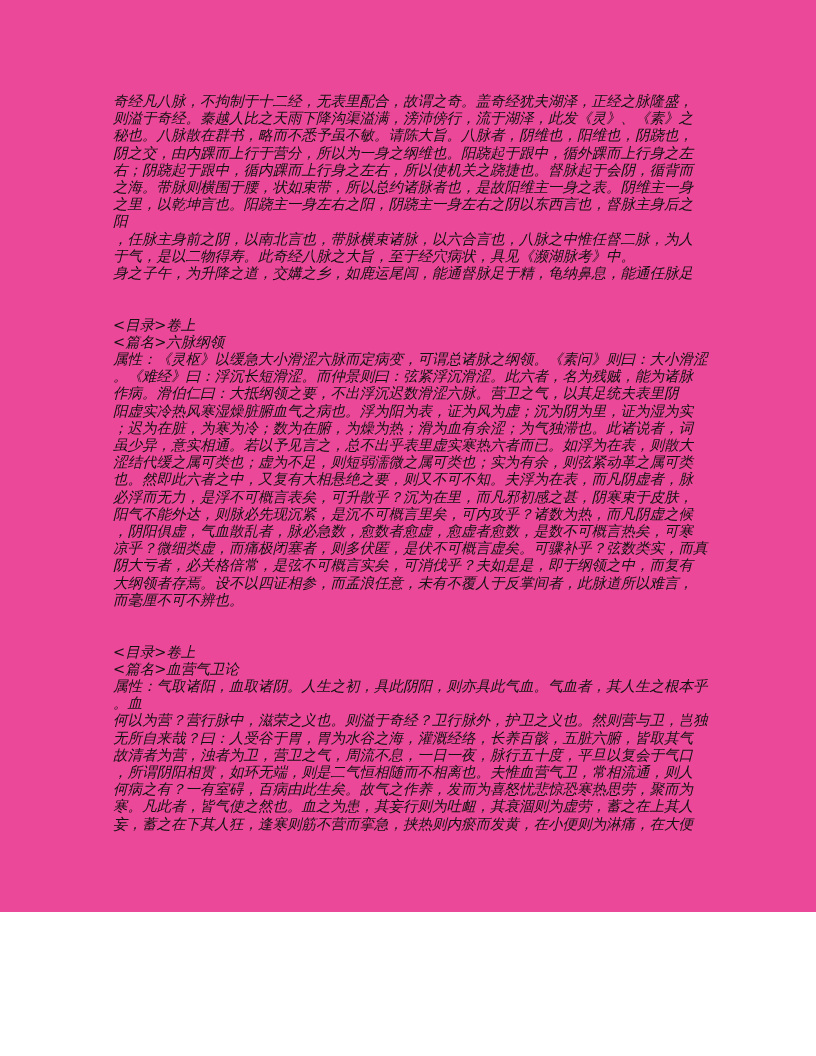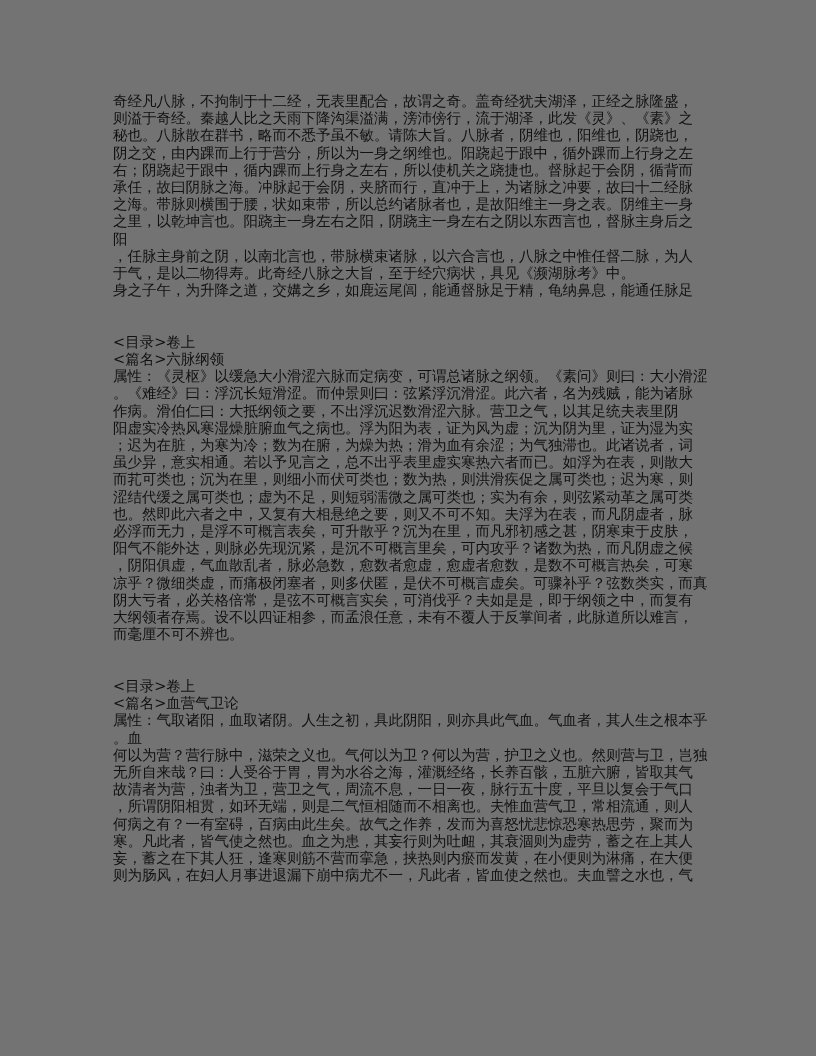--- a/index.html
+++ b/index.html
@@ -1,23 +1,24 @@
 <!DOCTYPE html>
 <html><head>
 <meta charset="utf-8">
 <style>
   html, body { margin: 0; padding: 0; background: #ffffff; }
   .page {
     position: relative;
     width: 816px;
-    height: 1056px;
-    background: #737373;
+    height: 912px;
+    background: #ec4899;
     box-sizing: border-box;
     padding: 93px 103px 0 113px;
     overflow: hidden;
+    font-style: italic;
   }
   .doc-text {
     font-family: "DejaVu Serif", "Liberation Serif", serif;
     font-size: 14.5px;
     line-height: 17.2px;
     color: #111111;
   }
   .line {
     white-space: pre-wrap;
     min-height: 17.2px;
@@ -29,55 +30,52 @@
 </head>
 <body>
 
 <div class="page">
   <div class="doc-text">
       <div class="line">奇经凡八脉，不拘制于十二经，无表里配合，故谓之奇。盖奇经犹夫湖泽，正经之脉隆盛，</div>
       <div class="line">则溢于奇经。秦越人比之天雨下降沟渠溢满，滂沛傍行，流于湖泽，此发《灵》、《素》之</div>
       <div class="line">秘也。八脉散在群书，略而不悉予虽不敏。请陈大旨。八脉者，阴维也，阳维也，阴跷也，</div>
       <div class="line">阴之交，由内踝而上行于营分，所以为一身之纲维也。阳跷起于跟中，循外踝而上行身之左</div>
       <div class="line">右；阴跷起于跟中，循内踝而上行身之左右，所以使机关之跷捷也。督脉起于会阴，循背而</div>
-      <div class="line">承任，故曰阴脉之海。冲脉起于会阴，夹脐而行，直冲于上，为诸脉之冲要，故曰十二经脉</div>
       <div class="line">之海。带脉则横围于腰，状如束带，所以总约诸脉者也，是故阳维主一身之表。阴维主一身</div>
       <div class="line">之里，以乾坤言也。阳跷主一身左右之阳，阴跷主一身左右之阴以东西言也，督脉主身后之</div>
       <div class="line">阳</div>
       <div class="line">，任脉主身前之阴，以南北言也，带脉横束诸脉，以六合言也，八脉之中惟任督二脉，为人</div>
       <div class="line">于气，是以二物得寿。此奇经八脉之大旨，至于经穴病状，具见《濒湖脉考》中。</div>
       <div class="line">身之子午，为升降之道，交媾之乡，如鹿运尾闾，能通督脉足于精，龟纳鼻息，能通任脉足</div>
       <div class="line blank">&nbsp;</div>
       <div class="line blank">&nbsp;</div>
       <div class="line">&lt;目录&gt;卷上</div>
       <div class="line">&lt;篇名&gt;六脉纲领</div>
       <div class="line">属性：《灵枢》以缓急大小滑涩六脉而定病变，可谓总诸脉之纲领。《素问》则曰：大小滑涩</div>
       <div class="line">。《难经》曰：浮沉长短滑涩。而仲景则曰：弦紧浮沉滑涩。此六者，名为残贼，能为诸脉</div>
       <div class="line">作病。滑伯仁曰：大抵纲领之要，不出浮沉迟数滑涩六脉。营卫之气，以其足统夫表里阴</div>
       <div class="line">阳虚实冷热风寒湿燥脏腑血气之病也。浮为阳为表，证为风为虚；沉为阴为里，证为湿为实</div>
       <div class="line">；迟为在脏，为寒为冷；数为在腑，为燥为热；滑为血有余涩；为气独滞也。此诸说者，词</div>
       <div class="line">虽少异，意实相通。若以予见言之，总不出乎表里虚实寒热六者而已。如浮为在表，则散大</div>
-      <div class="line">而芤可类也；沉为在里，则细小而伏可类也；数为热，则洪滑疾促之属可类也；迟为寒，则</div>
       <div class="line">涩结代缓之属可类也；虚为不足，则短弱濡微之属可类也；实为有余，则弦紧动革之属可类</div>
       <div class="line">也。然即此六者之中，又复有大相悬绝之要，则又不可不知。夫浮为在表，而凡阴虚者，脉</div>
       <div class="line">必浮而无力，是浮不可概言表矣，可升散乎？沉为在里，而凡邪初感之甚，阴寒束于皮肤，</div>
       <div class="line">阳气不能外达，则脉必先现沉紧，是沉不可概言里矣，可内攻乎？诸数为热，而凡阴虚之候</div>
       <div class="line">，阴阳俱虚，气血散乱者，脉必急数，愈数者愈虚，愈虚者愈数，是数不可概言热矣，可寒</div>
       <div class="line">凉乎？微细类虚，而痛极闭塞者，则多伏匿，是伏不可概言虚矣。可骤补乎？弦数类实，而真</div>
       <div class="line">阴大亏者，必关格倍常，是弦不可概言实矣，可消伐乎？夫如是是，即于纲领之中，而复有</div>
       <div class="line">大纲领者存焉。设不以四证相参，而孟浪任意，未有不覆人于反掌间者，此脉道所以难言，</div>
       <div class="line">而毫厘不可不辨也。</div>
       <div class="line blank">&nbsp;</div>
       <div class="line blank">&nbsp;</div>
       <div class="line">&lt;目录&gt;卷上</div>
       <div class="line">&lt;篇名&gt;血营气卫论</div>
       <div class="line">属性：气取诸阳，血取诸阴。人生之初，具此阴阳，则亦具此气血。气血者，其人生之根本乎</div>
       <div class="line">。血</div>
-      <div class="line">何以为营？营行脉中，滋荣之义也。气何以为卫？何以为营，护卫之义也。然则营与卫，岂独</div>
+      <div class="line">何以为营？营行脉中，滋荣之义也。则溢于奇经？卫行脉外，护卫之义也。然则营与卫，岂独</div>
       <div class="line">无所自来哉？曰：人受谷于胃，胃为水谷之海，灌溉经络，长养百骸，五脏六腑，皆取其气</div>
       <div class="line">故清者为营，浊者为卫，营卫之气，周流不息，一日一夜，脉行五十度，平旦以复会于气口</div>
       <div class="line">，所谓阴阳相贯，如环无端，则是二气恒相随而不相离也。夫惟血营气卫，常相流通，则人</div>
       <div class="line">何病之有？一有室碍，百病由此生矣。故气之作养，发而为喜怒忧悲惊恐寒热思劳，聚而为</div>
       <div class="line">寒。凡此者，皆气使之然也。血之为患，其妄行则为吐衄，其衰涸则为虚劳，蓄之在上其人</div>
       <div class="line">妄，蓄之在下其人狂，逢寒则筋不营而挛急，挟热则内瘀而发黄，在小便则为淋痛，在大便</div>
-      <div class="line">则为肠风，在妇人月事进退漏下崩中病尤不一，凡此者，皆血使之然也。夫血譬之水也，气</div>
     </div>
 </div>
 
 </body></html>

